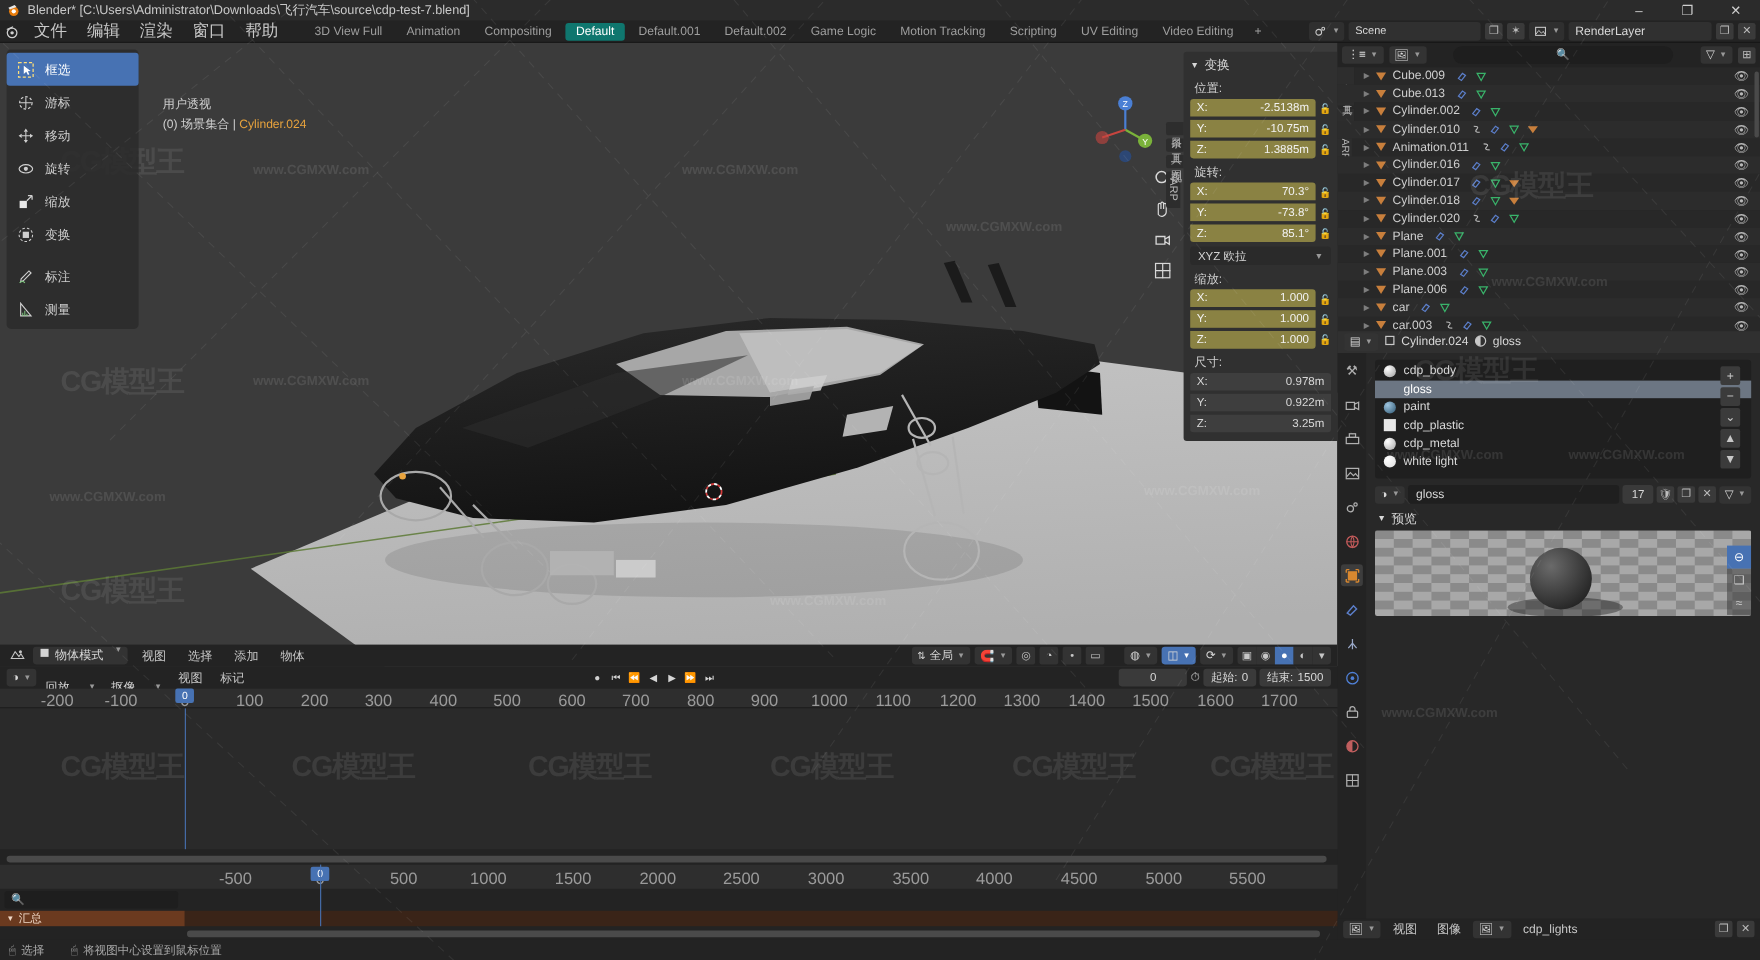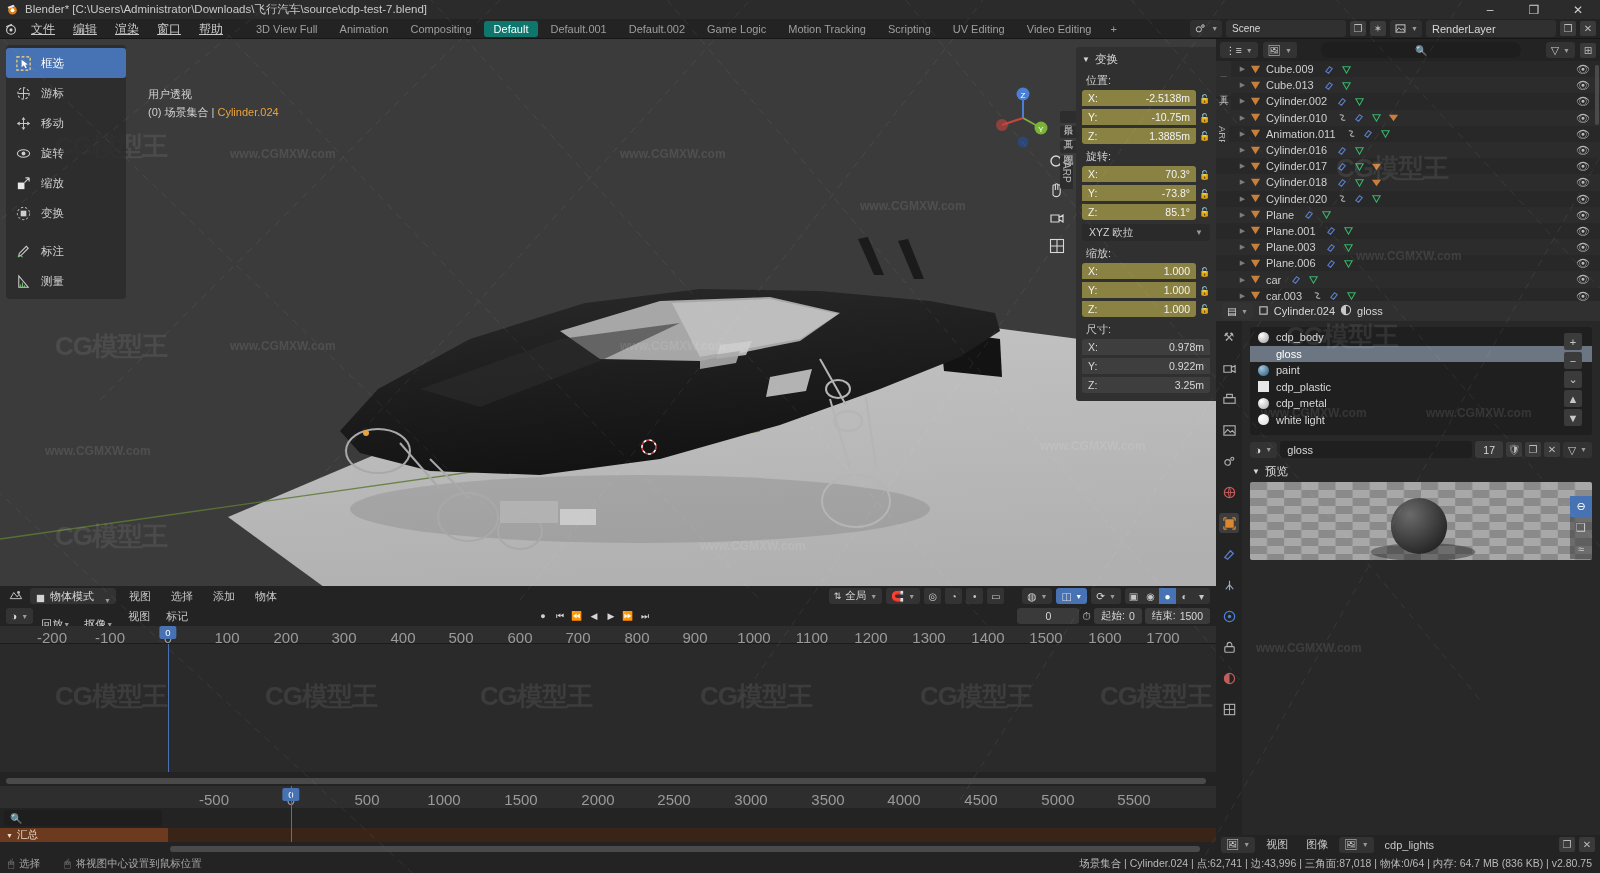--- a/index.html
+++ b/index.html
@@ -20,21 +20,21 @@
   .win-btns { position:absolute; right:0; top:0; height:19px; display:flex; }
   .win-btn { width:44px; height:19px; display:flex; align-items:center; justify-content:center;
              color:#cfcfcf; font-size:12px; }
 
   
   .menubar {
     height:20px; background:#232323; display:flex; align-items:center;
     border-bottom:1px solid #161616; position:relative;
   }
   .menu-logo { width:22px; display:flex; align-items:center; justify-content:center; }
-  .menu-item { padding:0 9px; height:20px; line-height:20px; color:#c8c8c8; font-size:12px;text-decoration:underline; }
+  .menu-item { padding:0 9px; height:20px; line-height:20px; color:#c8c8c8; font-size:15px; }
   .wtabs { display:flex; align-items:center; margin-left:14px; }
   .wtab { padding:2px 10px; height:16px; line-height:12px; font-size:11px;
           color:#9e9e9e; border-radius:3px; margin-right:2px; }
   .wtab.active { background:#0f766e; color:#fff;text-align:center; }
   .wtab.plus { color:#9e9e9e; padding:2px 7px; }
   .topright { position:absolute; right:4px; top:1px; display:flex; align-items:center; gap:4px; }
   .fieldbox { background:#2f2f2f; border-radius:3px; height:17px; display:flex; align-items:center;
               padding:0 4px; gap:4px; }
   .minibtn { width:16px; height:15px; background:#3a3a3a; border-radius:2px;
              display:flex; align-items:center; justify-content:center; font-size:10px; color:#bbb; }
@@ -91,21 +91,21 @@
   .np-field.grey { background:#3e3e3e; color:#d8d8d8; }
   .lockico { width:10px; height:12px; color:#9a9a9a; font-size:9px; display:flex;
              align-items:center; justify-content:center; }
   .np-select { margin:4px 6px 2px 6px; height:17px; background:#2a2a2a; border-radius:3px;
                display:flex; align-items:center; padding:0 7px; font-size:10.5px; color:#d2d2d2; }
   .np-select .caret { margin-left:auto; font-size:8px; color:#999; }
 
   
   .vp-footer { position:absolute; left:0; bottom:0; width:1216px; height:20px;
                background:#232323; display:flex; align-items:center; padding:0 6px; gap:6px; }
-  .mode-box { background:#333; border-radius:3px; height:16px; display:flex; align-items:flex-end;
+  .mode-box { background:#333; border-radius:3px; height:16px; display:flex; align-items:flex-start;
               padding:0 5px; gap:4px; font-size:11px; min-width:86px; }
   .mode-box .caret { margin-left:auto; font-size:7px; color:#999; }
   .vf-menu { padding:0 7px; font-size:11px; color:#c8c8c8; }
   .vf-right { margin-left:auto; display:flex; align-items:center; gap:4px; }
   .pill { background:#333; border-radius:3px; height:16px; display:flex; align-items:center;
           padding:0 5px; gap:4px; font-size:10.5px; }
   .pill.blue { background:#4772b3; }
   .sq { width:17px; height:16px; background:#333; border-radius:2px;
         display:flex; align-items:center; justify-content:center; font-size:10px; color:#c6c6c6; }
   .sq.on { background:#4772b3; color:#fff; }
@@ -166,21 +166,21 @@
   .preview-box { margin:0 8px; height:78px; position:relative; overflow:hidden; border-radius:2px; }
   .preview-modes { position:absolute; right:0; top:14px; width:22px; }
   .pvm { width:22px; height:21px; display:flex; align-items:center; justify-content:center;
          font-size:11px; color:#ccc; background:#3a3a3a88; }
   .pvm.on { background:#4772b3; color:#fff; }
 
   
   .timeline { position:absolute; left:0; top:567px; width:1216px; height:180px; background:#232323; }
   .tl-header { height:20px; display:flex; align-items:center; padding:0 6px; gap:2px; background:#232323; }
   .tl-menu { padding:0 7px; font-size:11px; color:#c8c8c8; }
-  .tl-ddl { display:flex; align-items:center; gap:0; padding:0 6px; font-size:11px;margin-top:16px; }
+  .tl-ddl { display:flex; align-items:center; gap:17px; padding:0 6px; font-size:11px;margin-top:16px; }
   .tl-transport { position:absolute; left:535px; top:2px; display:flex; align-items:center; gap:1px; }
   .tp { width:16px; height:16px; display:flex; align-items:center; justify-content:center;
         font-size:9px; color:#d5d5d5; }
   .tp.rec { color:#d0d0d0; }
   .tl-frames { position:absolute; right:6px; top:2px; display:flex; align-items:center; gap:3px; }
   .frm-field { background:#3a3a3a; height:16px; border-radius:3px; display:flex; align-items:center;
                justify-content:center; font-size:10.5px; min-width:62px; padding:0 6px; }
   .frm-lbl { display:flex; align-items:center; gap:4px; background:#3a3a3a; height:16px;
              border-radius:3px; padding:0 7px; font-size:10.5px; }
   .tl-ruler { position:absolute; left:0; top:20px; width:1216px; height:18px;
@@ -1334,21 +1334,20 @@
 
   <div class="statusbar">
     <div class="sb-item">
       <span>🖱</span>
       <span>选择</span>
     </div>
     <div class="sb-item">
       <span>🖱</span>
       <span>将视图中心设置到鼠标位置</span>
     </div>
-    <div class="sb-right">场景集合 | Cylinder.024 | 点:62,741 | 边:43,996 | 三角面:87,018 | 物体:0/64 | 内存: 64.7 MB (836 KB) | v2.80.75</div>
   </div>
 
   <svg class="wm-diag" width="1600" height="873">
     <g stroke="rgba(255,255,255,0.07)" stroke-width="1" stroke-dasharray="7 6" fill="none">
       <path d="M-100 300 L400 -100"></path>
         <path d="M100 400 L620 -120"></path>
       <path d="M300 500 L840 -100"></path>
         <path d="M520 600 L1060 -100"></path>
       <path d="M740 700 L1280 -80"></path>
         <path d="M960 800 L1500 -60"></path>

